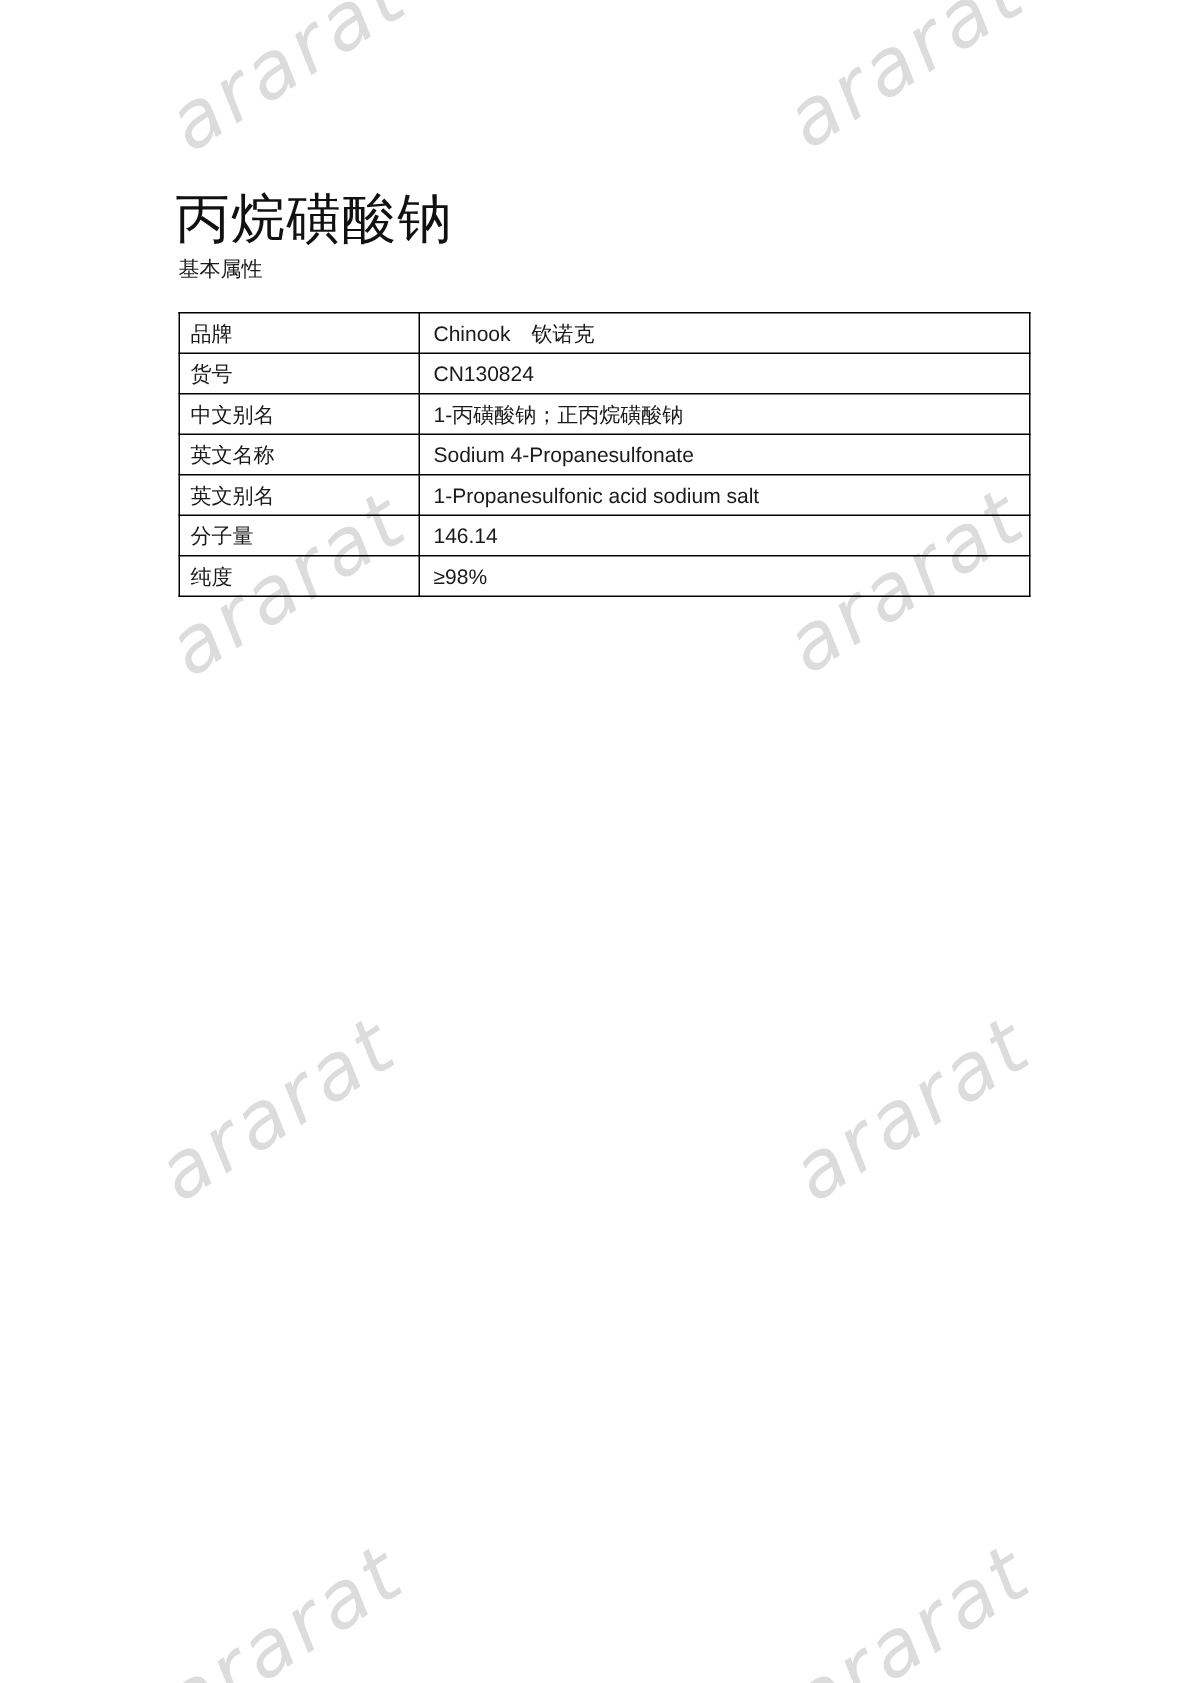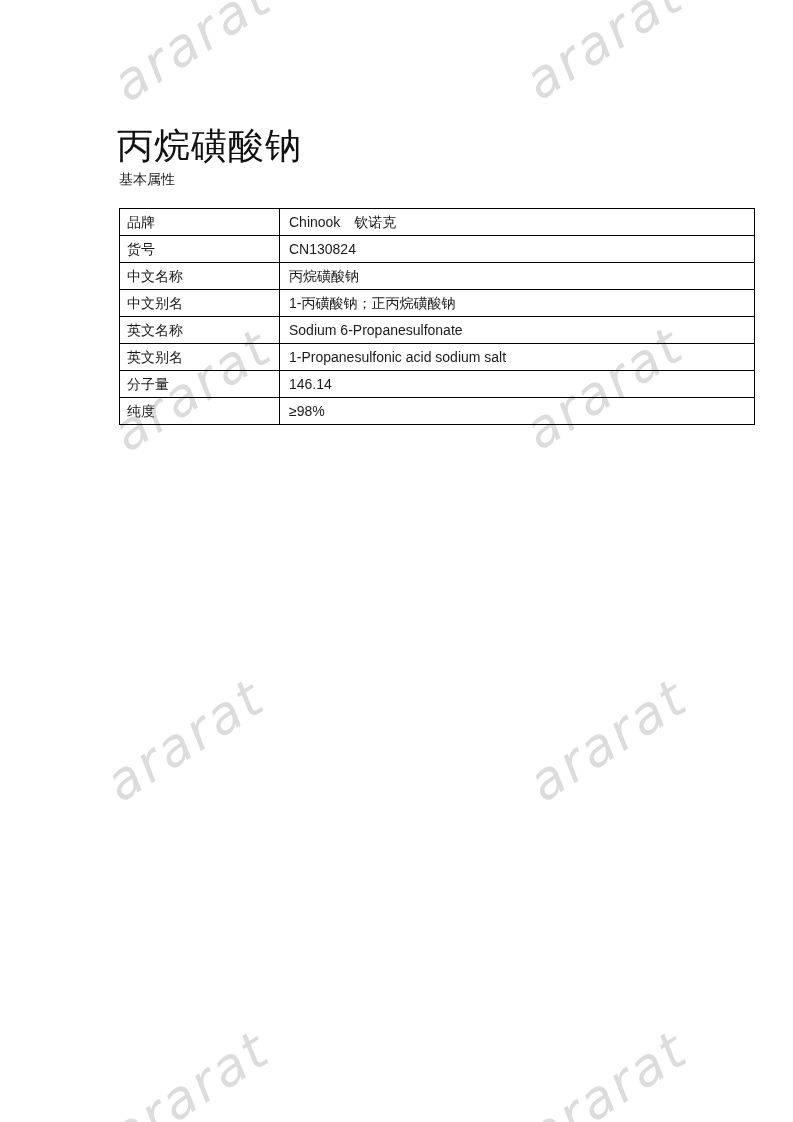--- a/index.html
+++ b/index.html
@@ -48,21 +48,21 @@
     font-size: 14px;
     font-weight: 400;
     color: #1a1a1a;
     z-index: 1;
     text-align: right;
   }
   #props-table {
     position: absolute;
     left: 119px;
     top: 208px;
-    width: 636px;
+    width: 568px;
     border-collapse: collapse;
     table-layout: fixed;
     font-size: 14px;
     color: #1a1a1a;
     z-index: 1;
     background: transparent;
   }
   #props-table td {
     border: 1px solid #000000;
     height: 26px;
@@ -97,33 +97,29 @@
     <tr>
       <td class="lbl">品牌</td>
       <td class="val">Chinook　钦诺克</td>
     </tr>
 
     <tr>
       <td class="lbl">货号</td>
       <td class="val">CN130824</td>
     </tr>
 
-    <tr>
-      <td class="lbl">中文名称</td>
-      <td class="val">丙烷磺酸钠</td>
-    </tr>
 
     <tr>
       <td class="lbl">中文别名</td>
       <td class="val">1-丙磺酸钠；正丙烷磺酸钠</td>
     </tr>
 
     <tr>
       <td class="lbl">英文名称</td>
-      <td class="val">Sodium 6-Propanesulfonate</td>
+      <td class="val">Sodium 4-Propanesulfonate</td>
     </tr>
 
     <tr>
       <td class="lbl">英文别名</td>
       <td class="val">1-Propanesulfonic acid sodium salt</td>
     </tr>
 
 
 
     <tr>

